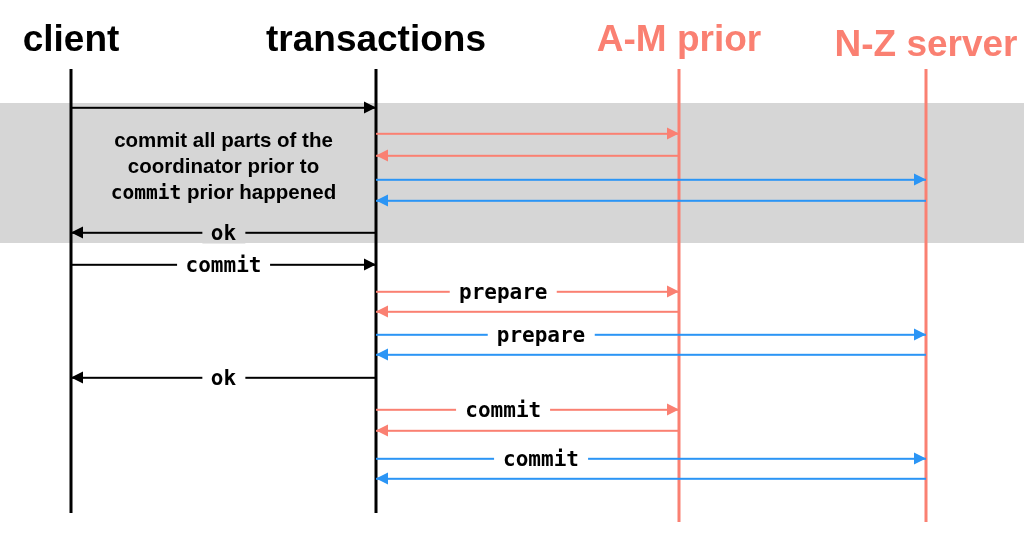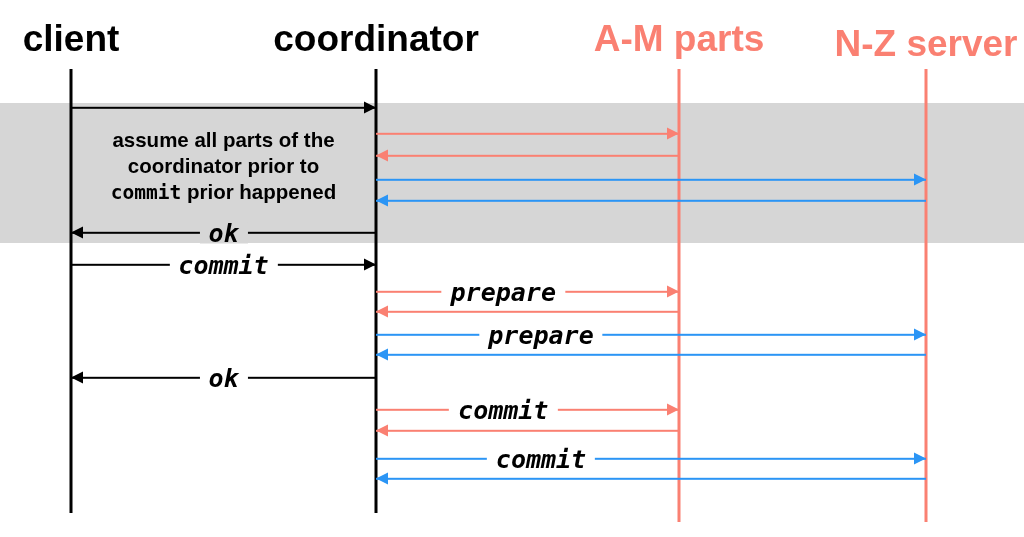--- a/index.html
+++ b/index.html
@@ -77,26 +77,25 @@
   }
 
   
   .msg .label {
     position: absolute;
     top: 0;
     left: 50%;
     transform: translate(-50%, -50%);
     font-family: "DejaVu Sans Mono", monospace;
     font-weight: bold;
-    font-size: 25px;
+    font-size: 21px;
     line-height: 21px;
     color: #000000;
     padding: 0 9px;
     white-space: nowrap;
-    font-style: italic;
   }
   .msg .label.shift-left {
     left: 42%;
   }
   .msg .label.shift-left2 {
     left: 30%;
   }
 
   
   .note {
@@ -122,22 +121,22 @@
   <div class="band" id="band" style="top: 103px; height: 140px; background: rgb(214, 214, 214);"></div>
 
   <div id="lifelines">
       <div class="lifeline" style="left: 71px; top: 69px; height: 444px; background: rgb(0, 0, 0);"></div>
       <div class="lifeline" style="left: 376px; top: 69px; height: 444px; background: rgb(0, 0, 0);"></div>
       <div class="lifeline" style="left: 679px; top: 69px; height: 453px; background: rgb(250, 128, 114);"></div>
       <div class="lifeline" style="left: 926px; top: 69px; height: 453px; background: rgb(250, 128, 114);"></div>
     </div>
   <div id="actors">
       <div class="actor-label" style="left: 71px; top: 22px; color: rgb(0, 0, 0);">client</div>
-      <div class="actor-label" style="left: 376px; top: 22px; color: rgb(0, 0, 0);">coordinator</div>
-      <div class="actor-label" style="left: 679px; top: 22px; color: rgb(250, 128, 114);">A-M parts</div>
+      <div class="actor-label" style="left: 376px; top: 22px; color: rgb(0, 0, 0);">transactions</div>
+      <div class="actor-label" style="left: 679px; top: 22px; color: rgb(250, 128, 114);">A-M prior</div>
       <div class="actor-label" style="left: 926px; top: 27px; color: rgb(250, 128, 114);">N-Z server</div>
     </div>
   <div id="messages">
       <div class="msg to-right" style="left: 71px; width: 305px; top: 108px; color: rgb(0, 0, 0);">
         <div class="shaft" style="background: rgb(0, 0, 0);"></div>
         <div class="head"></div>
       </div>
       <div class="msg to-right" style="left: 376px; width: 303px; top: 134px; color: rgb(250, 128, 114);">
         <div class="shaft" style="background: rgb(250, 128, 114);"></div>
         <div class="head"></div>
@@ -201,17 +200,17 @@
         <div class="head"></div>
         <div class="label shift-left2" style="background: rgb(255, 255, 255);">commit</div>
       </div>
       <div class="msg to-left" style="left: 376px; width: 550px; top: 479px; color: rgb(43, 149, 245);">
         <div class="shaft" style="background: rgb(43, 149, 245);"></div>
         <div class="head"></div>
       </div>
     </div>
 
   <div class="note" id="note" style="left: 63.5px; width: 320px; top: 127px;">
-    <div>assume all parts of the</div>
+    <div>commit all parts of the</div>
     <div>coordinator prior to</div>
     <div><span class="mono">commit</span><span> prior happened</span></div>
   </div>
 </div>
 
 </body></html>

